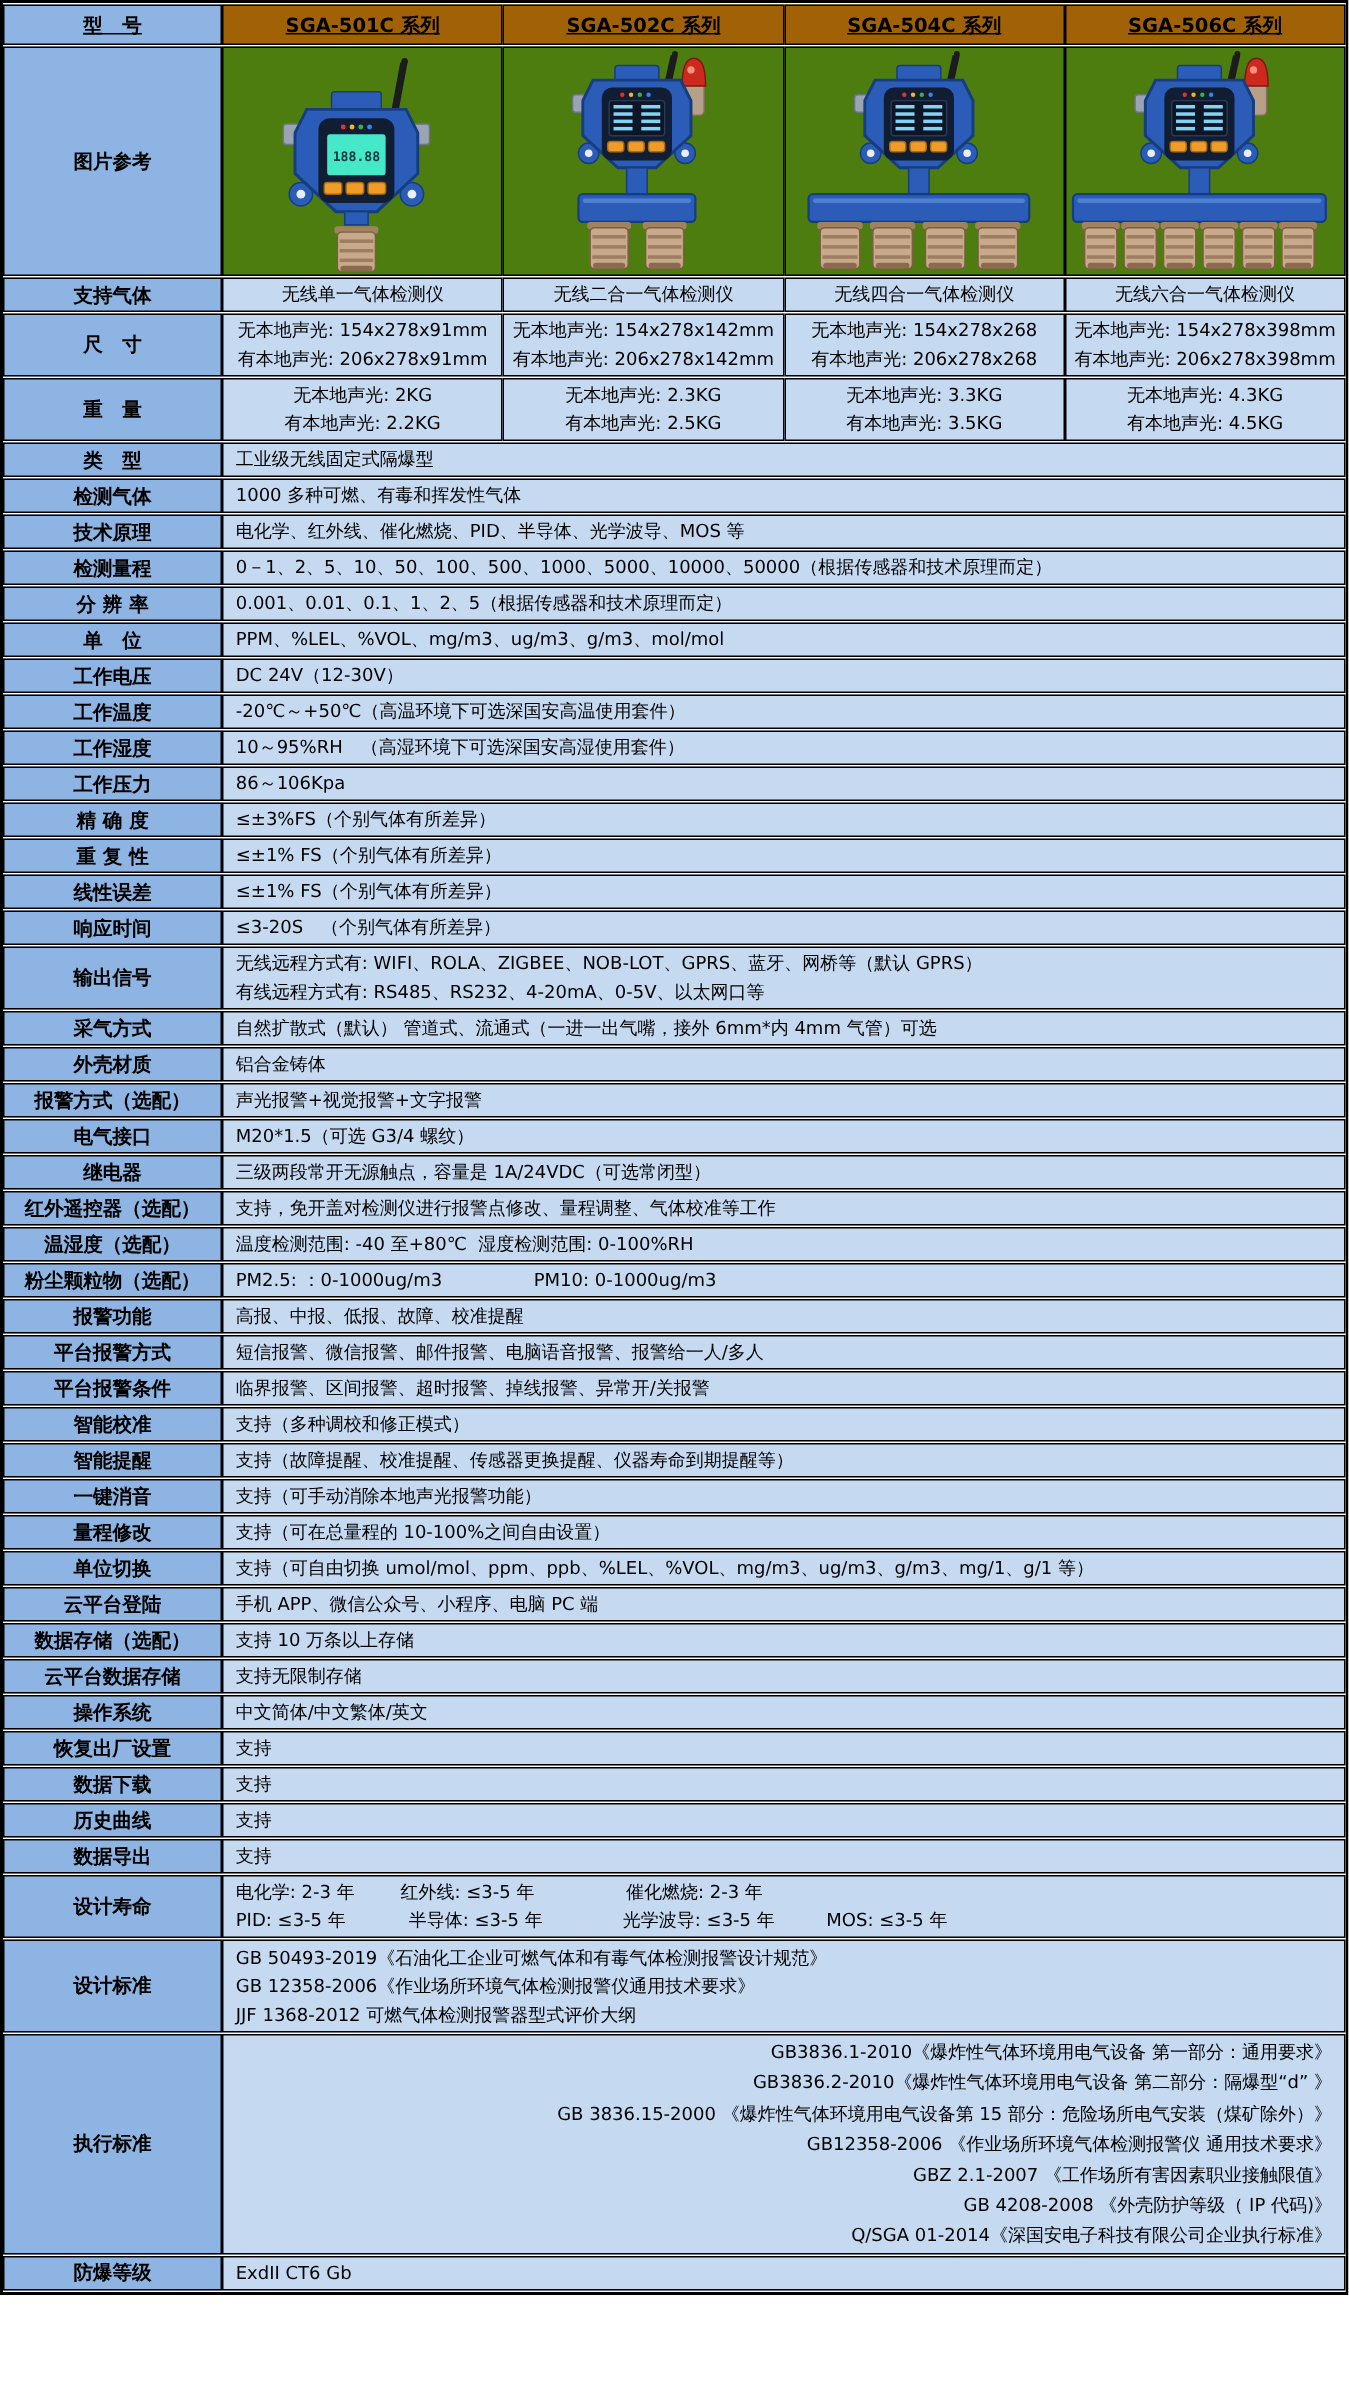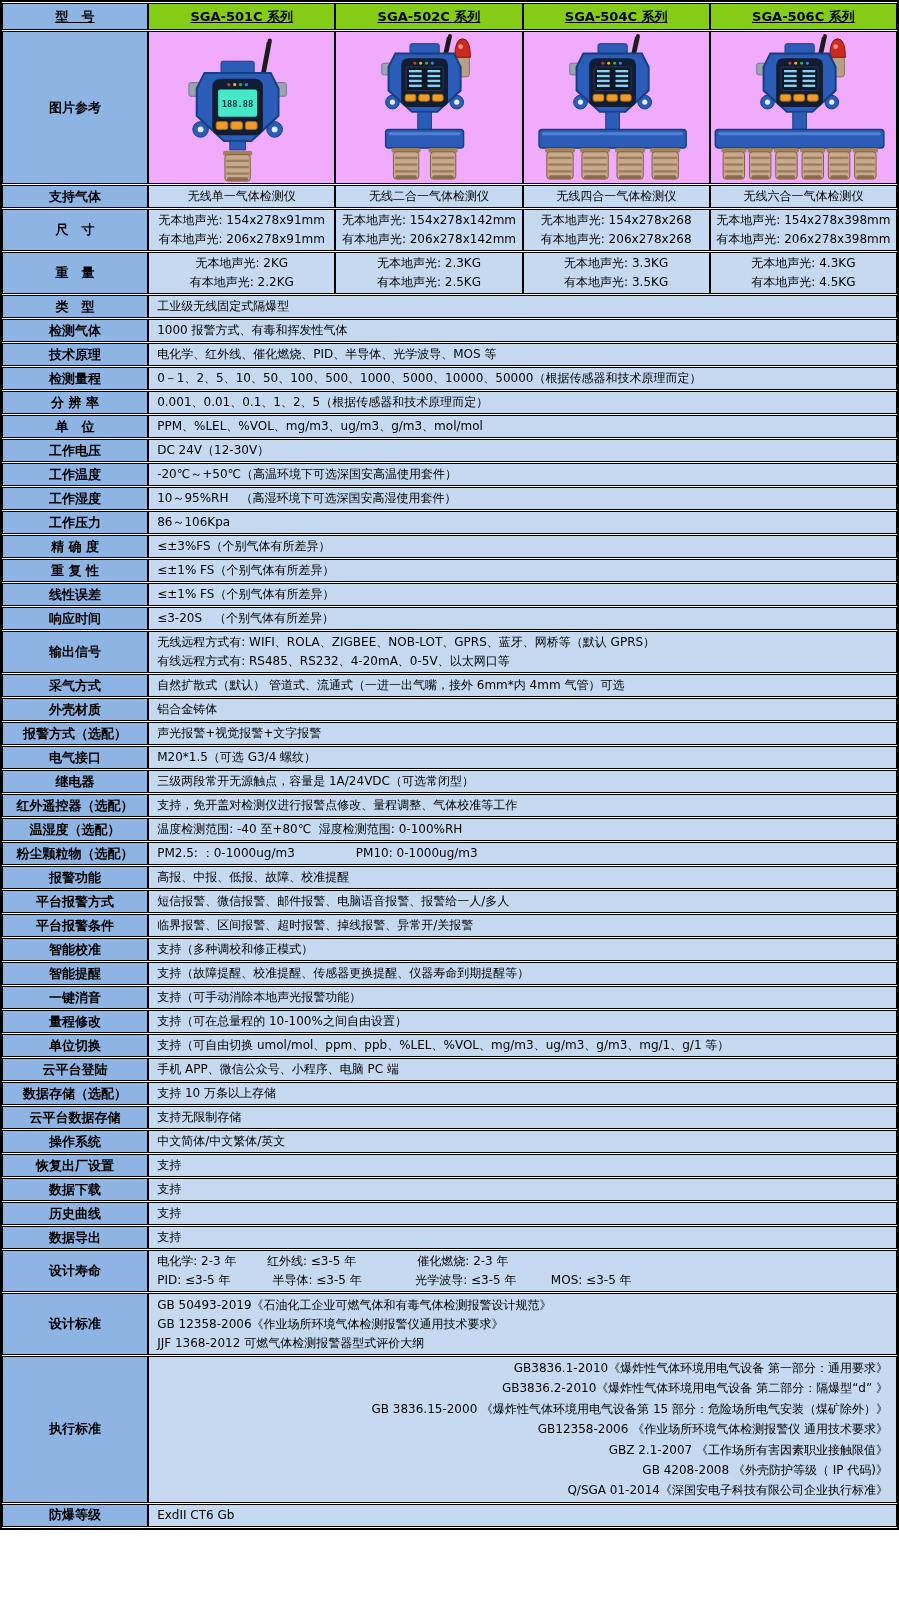--- a/index.html
+++ b/index.html
@@ -1,24 +1,24 @@
 <!DOCTYPE html>
 <html><head>
 <meta charset="utf-8">
 <style>
   html,body{margin:0;padding:0;background:#ffffff;}
   body{font-family:"DejaVu Sans","Liberation Sans",sans-serif;color:#000;}
   .wrap{width:895px;border:2px solid #000;background:#000;}
   table{width:100%;border-collapse:separate;border-spacing:0 1px;table-layout:fixed;background:#fff;}
   th,td{border:1px solid #000;font-size:12px;overflow:hidden;vertical-align:middle;}
   th.lbl{background:#8DB4E2;font-weight:bold;font-size:13px;text-align:center;padding:0 2px;}
-  th.model{background:#84cc16;font-weight:bold;font-size:13px;text-align:center;}
+  th.model{background:#a16207;font-weight:bold;font-size:13px;text-align:center;}
   td.v{background:#C5D9F1;padding:1px 8px;text-align:left;white-space:pre-wrap;}
   td.c{background:#C5D9F1;padding:1px 2px;text-align:center;white-space:pre-wrap;margin-top:12px;}
-  td.img{background:#f0abfc;padding:0;text-align:center;vertical-align:bottom;}
+  td.img{background:#4d7c0f;padding:0;text-align:center;vertical-align:bottom;}
   tr{height:20px;}
   tr.hdr{height:27px;text-decoration:underline;}
   tr.imgrow{height:152px;}
   tr.h2{height:40px;}
   tr.h3{height:62px;}
   tr.h7{height:146px;}
   .line{line-height:19px;}
   .h7 .line{line-height:20.4px;text-align:right;}
   svg{display:block;margin:0 auto;}
 </style>
@@ -285,21 +285,21 @@
           <td class="c"><div class="line">无本地声光: 2.3KG</div><div class="line">有本地声光: 2.5KG</div></td>
           <td class="c"><div class="line">无本地声光: 3.3KG</div><div class="line">有本地声光: 3.5KG</div></td>
           <td class="c"><div class="line">无本地声光: 4.3KG</div><div class="line">有本地声光: 4.5KG</div></td>
         </tr>
         <tr>
           <th class="lbl">类　型</th>
           <td class="v" colspan="4"><div class="line">工业级无线固定式隔爆型</div></td>
         </tr>
         <tr>
           <th class="lbl">检测气体</th>
-          <td class="v" colspan="4"><div class="line">1000 报警方式、有毒和挥发性气体</div></td>
+          <td class="v" colspan="4"><div class="line">1000 多种可燃、有毒和挥发性气体</div></td>
         </tr>
         <tr>
           <th class="lbl">技术原理</th>
           <td class="v" colspan="4"><div class="line">电化学、红外线、催化燃烧、PID、半导体、光学波导、MOS 等</div></td>
         </tr>
         <tr>
           <th class="lbl">检测量程</th>
           <td class="v" colspan="4"><div class="line">0－1、2、5、10、50、100、500、1000、5000、10000、50000（根据传感器和技术原理而定）</div></td>
         </tr>
         <tr>

